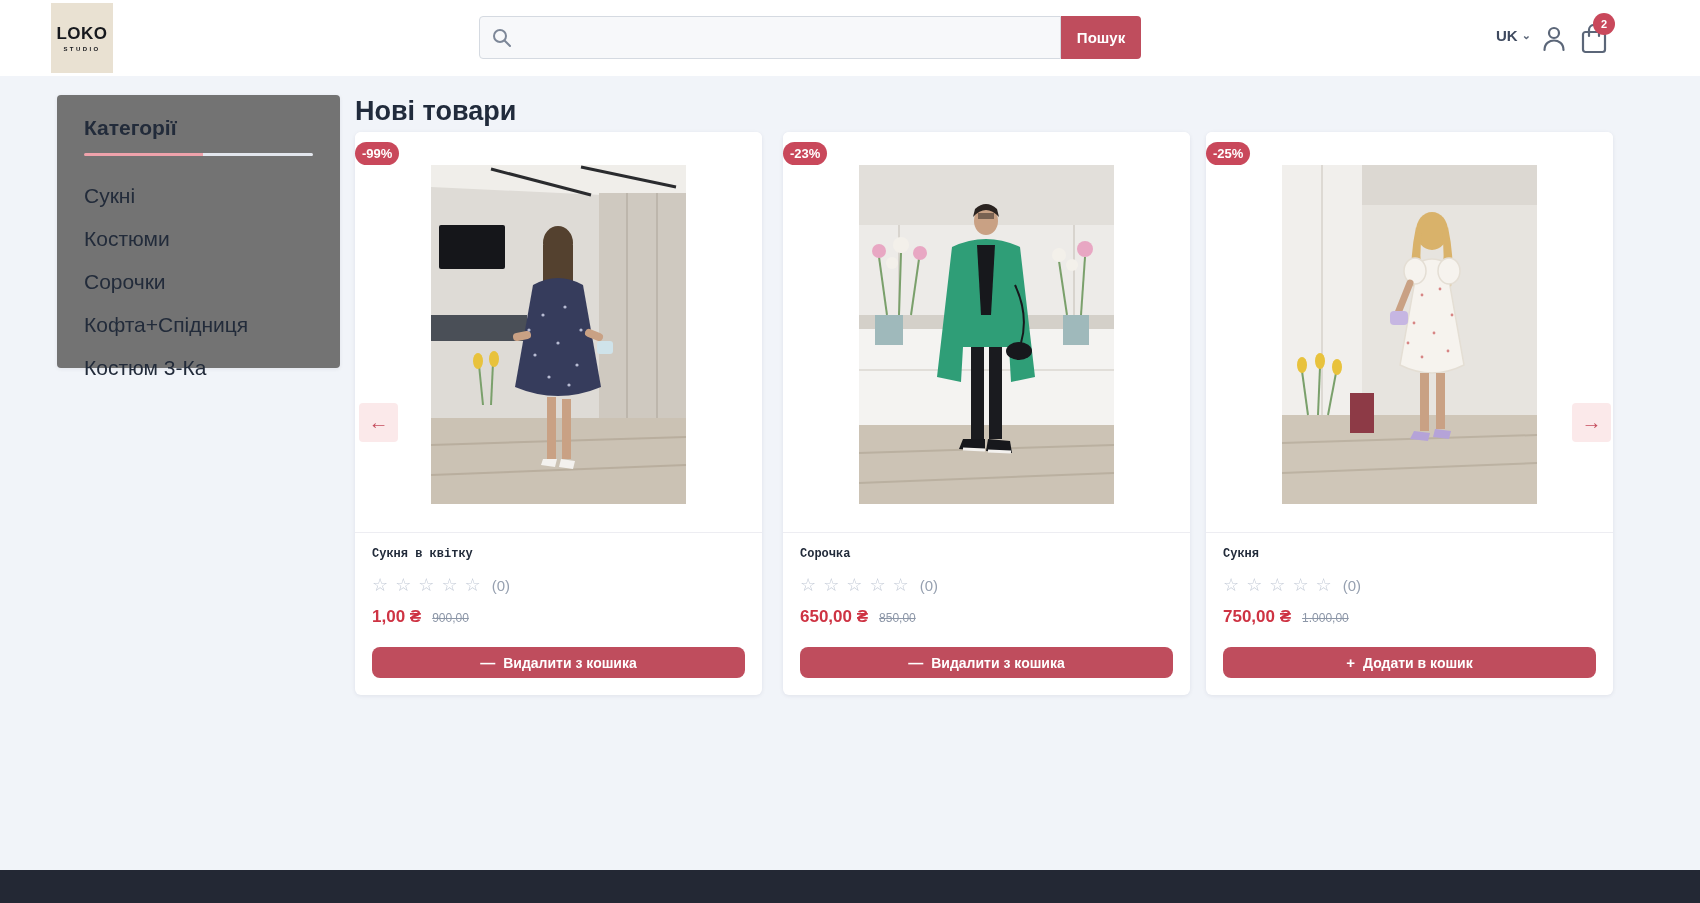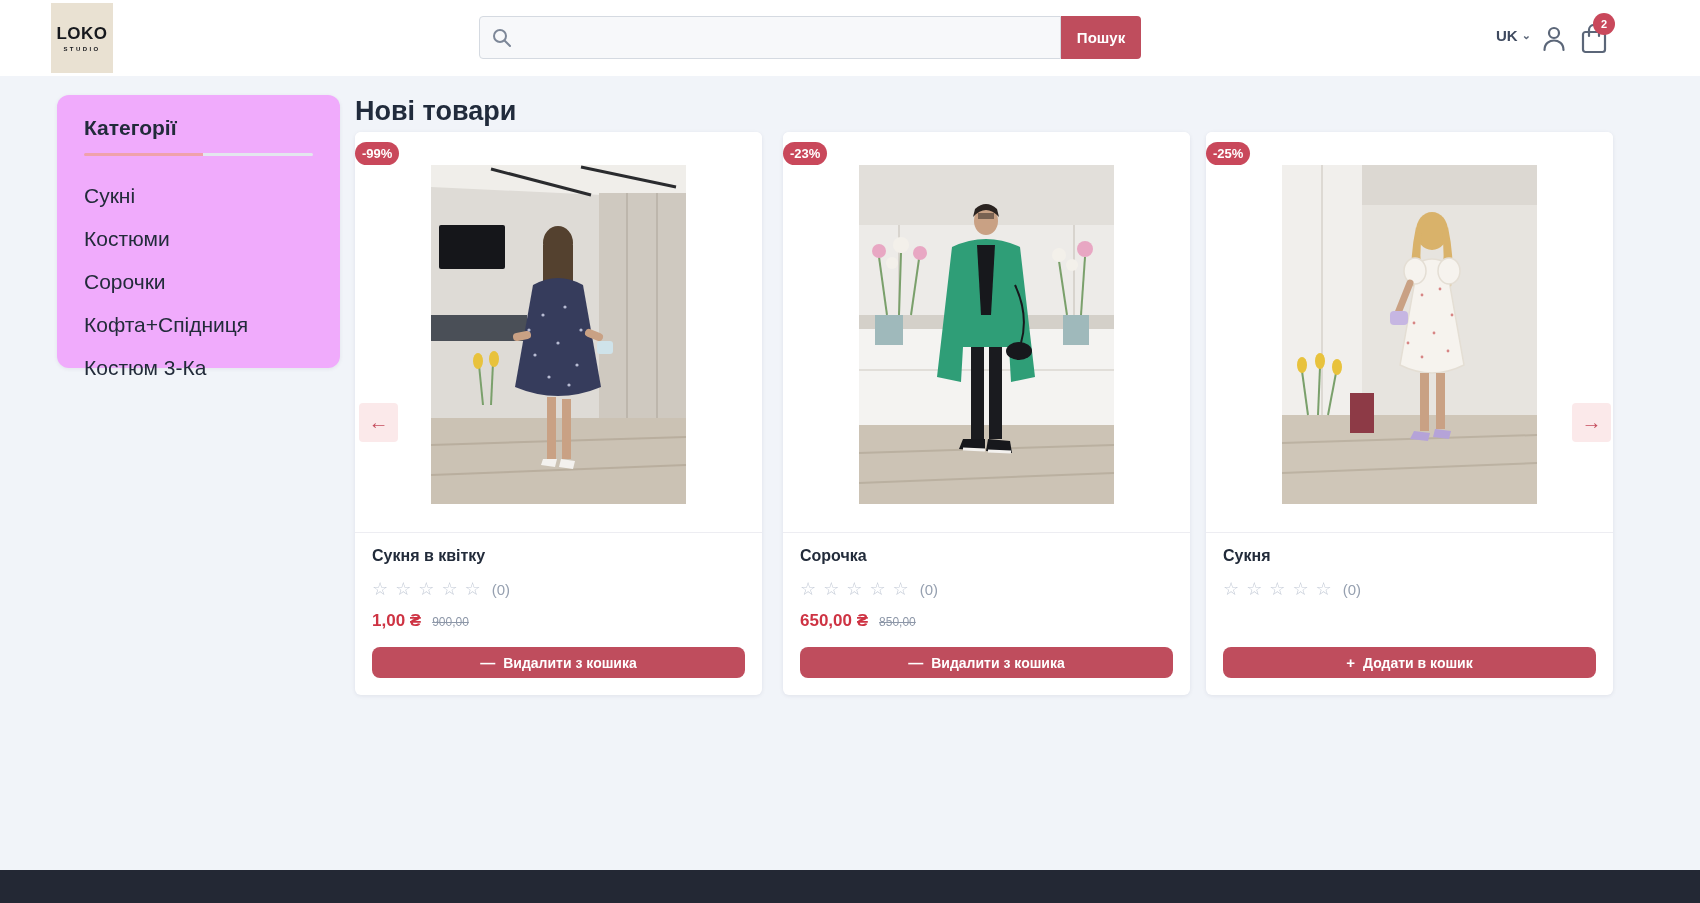--- a/index.html
+++ b/index.html
@@ -28,43 +28,43 @@
           display:flex; align-items:center; gap:4px; cursor:pointer; }
   .lang-chevron { font-size:11px; color:#5b6678; }
   .header-icon { position:absolute; top:24px; cursor:pointer; }
   .person-icon { left:1541px; }
   .bag-icon { left:1580px; }
   .cart-badge { position:absolute; left:1593px; top:13px; width:22px; height:22px; border-radius:50%;
                 background:#c9485b; color:#fff; font-size:11px; font-weight:bold;
                 display:flex; align-items:center; justify-content:center; }
 
   
-  .sidebar { position:absolute; left:57px; top:95px; width:283px; height:273px; background:#f0abfc;
-             border-radius:12px; box-shadow:0 1px 4px rgba(25,35,60,.07); padding:21px 27px; }
+  .sidebar { position:absolute; left:57px; top:95px; width:283px; height:273px; background:#737373;
+             border-radius:4px; box-shadow:0 1px 4px rgba(25,35,60,.07); padding:21px 27px; }
   .sidebar-title { font-size:21px; font-weight:bold; color:#222b3a; }
   .sidebar-rule { display:flex; height:3px; margin-top:13px; border-radius:2px; overflow:hidden; }
   .rule-accent { width:52%; background:#efa2ab; }
   .rule-rest { flex:1; background:#e3e7ee; }
   .sidebar-list { list-style:none; margin-top:19px; }
   .sidebar-item { font-size:21px; font-weight:normal; color:#222b3a; padding:9px 0 10px; cursor:pointer; }
 
   
   .main-heading { position:absolute; left:355px; top:96px; font-size:27px; font-weight:bold; color:#212b3c; }
 
   .card { position:absolute; top:132px; width:407px; height:563px; background:#fff; border-radius:6px;
           box-shadow:0 1px 4px rgba(20,30,60,.08); }
   .card-1 { left:355px; } .card-2 { left:783px; } .card-3 { left:1206px; }
 
   .card-img { position:relative; height:401px; border-bottom:1px solid #ededf2; border-radius:6px 6px 0 0; background:#fff; }
   .discount-badge { position:absolute; left:0px; top:10px; background:#c9485b; color:#fff; z-index:2;
                     font-size:13px; font-weight:bold; padding:4px 7px; border-radius:13px; }
   .photo { position:absolute; left:76px; top:33px; width:255px; height:339px; overflow:hidden; }
 
   .card-info { padding:14px 17px 0; }
-  .p-title { font-size:16px; font-weight:bold; color:#222b3a; }
+  .p-title { font-size:12px; font-weight:bold; color:#222b3a;font-family:Liberation Mono, monospace; }
   .stars { margin-top:13px; color:#c3cad6; font-size:18px; display:flex; align-items:center; gap:7px; }
   .rating-count { color:#96a0b0; font-size:15px; margin-left:4px; }
   .price-row { margin-top:11px; display:flex; align-items:baseline; gap:11px; }
   .price { font-size:17px; font-weight:bold; color:#ce3343; }
   .old-price { font-size:12px; color:#8d97a8; text-decoration:line-through; }
   .buy-btn { position:absolute; left:17px; right:17px; bottom:17px; height:31px; background:#bf4d5d;
              color:#fff; border:none; border-radius:8px; font-size:14px; font-weight:bold;
              display:flex; align-items:center; justify-content:center; gap:8px; cursor:pointer;
              font-family:"Liberation Sans", sans-serif; }
   .btn-icon { font-weight:bold; font-size:15px; }
@@ -327,20 +327,24 @@
     <div class="card-info">
       <div class="p-title">Сукня</div>
       <div class="stars">
         <span>☆</span>
         <span>☆</span>
         <span>☆</span>
         <span>☆</span>
         <span>☆</span>
         <span class="rating-count">(0)</span>
       </div>
+      <div class="price-row">
+        <span class="price">750,00 ₴</span>
+        <span class="old-price">1.000,00</span>
+      </div>
     </div>
     <button class="buy-btn">
       <span class="btn-icon">+</span>
       <span>Додати в кошик</span>
     </button>
   </div>
 
   <div class="nav-arrow arrow-left">
     <span>←</span>
   </div>

